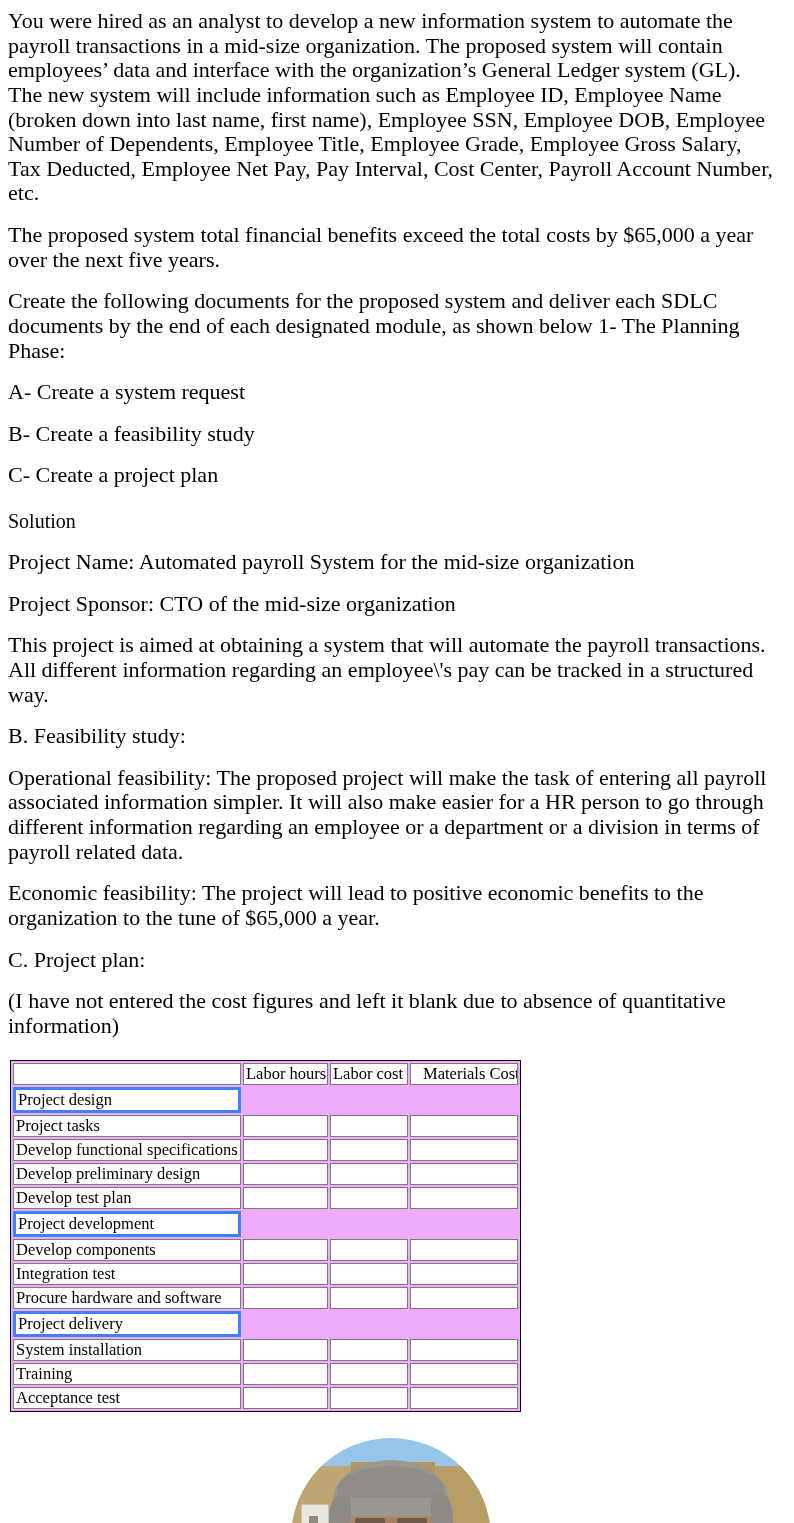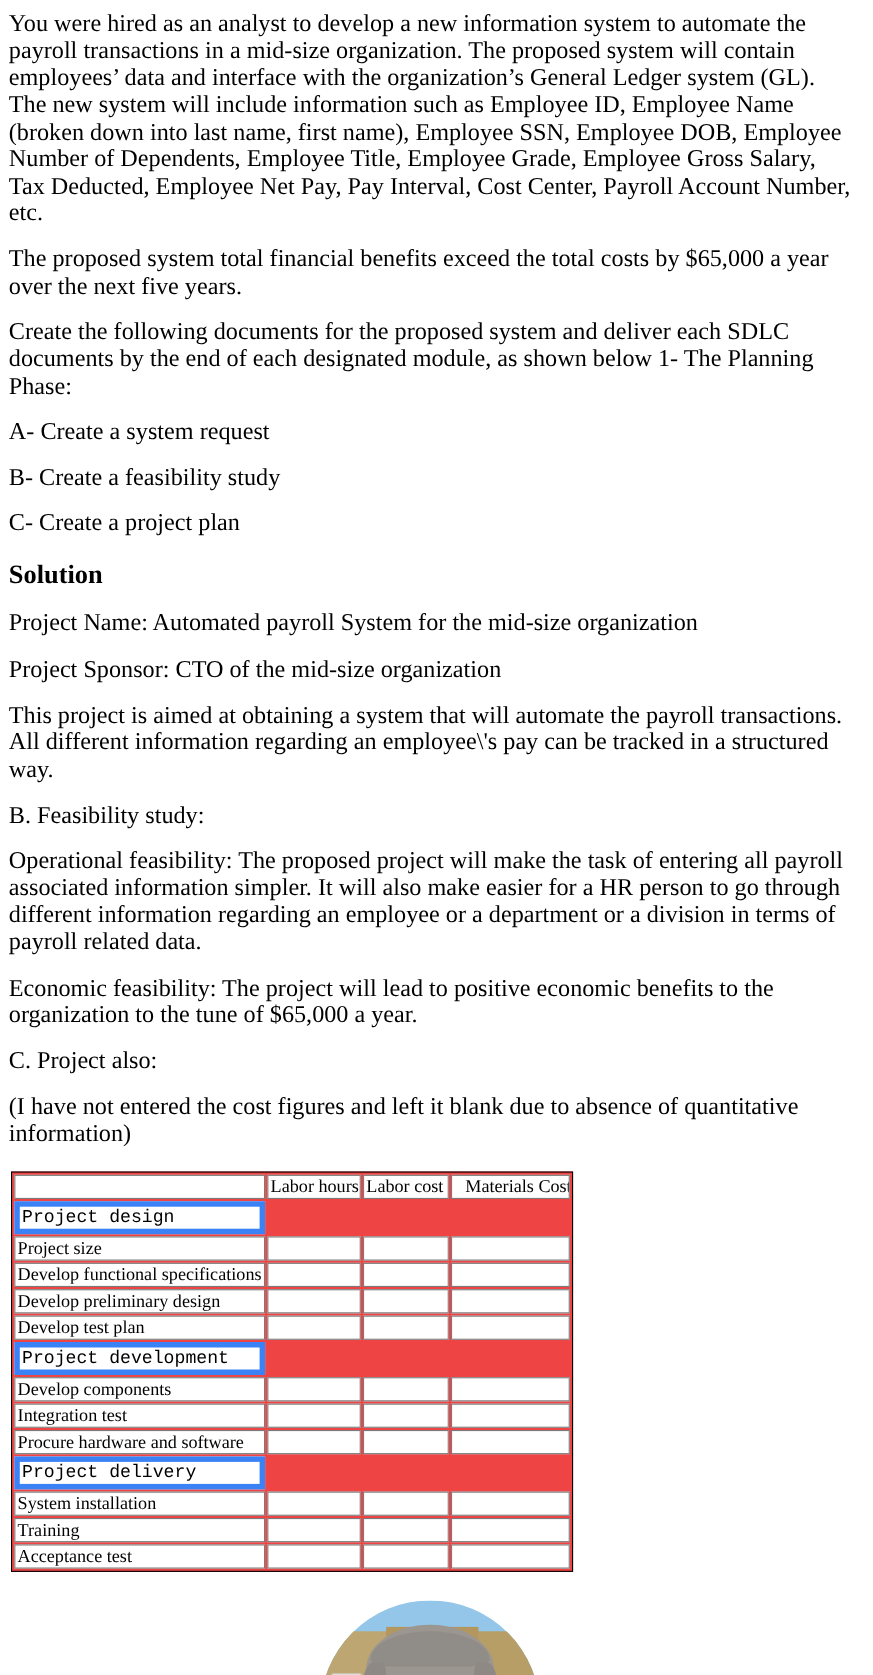--- a/index.html
+++ b/index.html
@@ -22,35 +22,35 @@
   }
   p.para {
     font-size: 22px;
     line-height: 1.12;
     margin: 0 0 17px 0;
     text-align: left;
   }
   p.para:first-child { margin-top: 1px; }
 
   h2.solution {
-    font-size: 24px;
-    font-weight: bold;
+    font-size: 20px;
+    font-weight: normal;
     margin: 22px 0 18px 0;
     line-height: 1.1;
   }
 
   
   .plan-table-wrap {
     margin: 22px 0 0 2px;
   }
   table.plan {
     border-collapse: separate;
     border-spacing: 2px;
     border: 1px solid #000;
-    background: #ef4444;
+    background: #f0abfc;
     table-layout: fixed;
     width: 477px;
     font-size: 16.5px;
   }
   table.plan td {
     border: 1px solid #7a7a7a;
     padding: 0 2px 1px 2px;
     height: 19px;
     line-height: 19px;
     vertical-align: middle;
@@ -60,22 +60,21 @@
   }
   table.plan td.c0 { width: 222px; }
   table.plan td.c1 { width: 79px; }
   table.plan td.c2 { width: 72px; }
   table.plan td.c3 { width: 92px; padding-left: 12px; }
   table.plan td.blank-span {
     border: none;
     background: transparent;
   }
   table.plan tr.group-row td.c0 {
-    border: 5px solid #3b82f6;
-    font-family: Liberation Mono, monospace;
+    border: 3px solid #3b82f6;
   }
   table.plan td.empty { }
 
   
   .avatar-block {
     margin-top: 26px;
     display: flex;
     justify-content: center;
   }
   .avatar {
@@ -150,39 +149,39 @@
   <p class="para">C- Create a project plan</p>
 
   <h2 class="solution">Solution</h2>
 
   <p class="para">Project Name: Automated payroll System for the mid-size organization</p>
   <p class="para">Project Sponsor: CTO of the mid-size organization</p>
   <p class="para">This project is aimed at obtaining a system that will automate the payroll transactions. All different information regarding an employee\'s pay can be tracked in a structured way.</p>
   <p class="para">B. Feasibility study:</p>
   <p class="para">Operational feasibility: The proposed project will make the task of entering all payroll associated information simpler. It will also make easier for a HR person to go through different information regarding an employee or a department or a division in terms of payroll related data.</p>
   <p class="para">Economic feasibility: The project will lead to positive economic benefits to the organization to the tune of $65,000 a year.</p>
-  <p class="para">C. Project also:</p>
+  <p class="para">C. Project plan:</p>
   <p class="para">(I have not entered the cost figures and left it blank due to absence of quantitative information)</p>
 
   <div class="plan-table-wrap">
     <table class="plan">
       <tbody>
         <tr>
           <td class="c0"></td>
           <td class="c1">Labor hours</td>
           <td class="c2">Labor cost</td>
           <td class="c3">Materials Cost</td>
         </tr>
 
         <tr class="group-row">
           <td class="c0">Project design</td>
           <td class="blank-span" colspan="3"></td>
         </tr>
         <tr>
-          <td class="c0">Project size</td>
+          <td class="c0">Project tasks</td>
           <td class="c1 empty"></td>
           <td class="c2 empty"></td>
           <td class="c3 empty"></td>
         </tr>
         <tr>
           <td class="c0">Develop functional specifications</td>
           <td class="c1 empty"></td>
           <td class="c2 empty"></td>
           <td class="c3 empty"></td>
         </tr>

